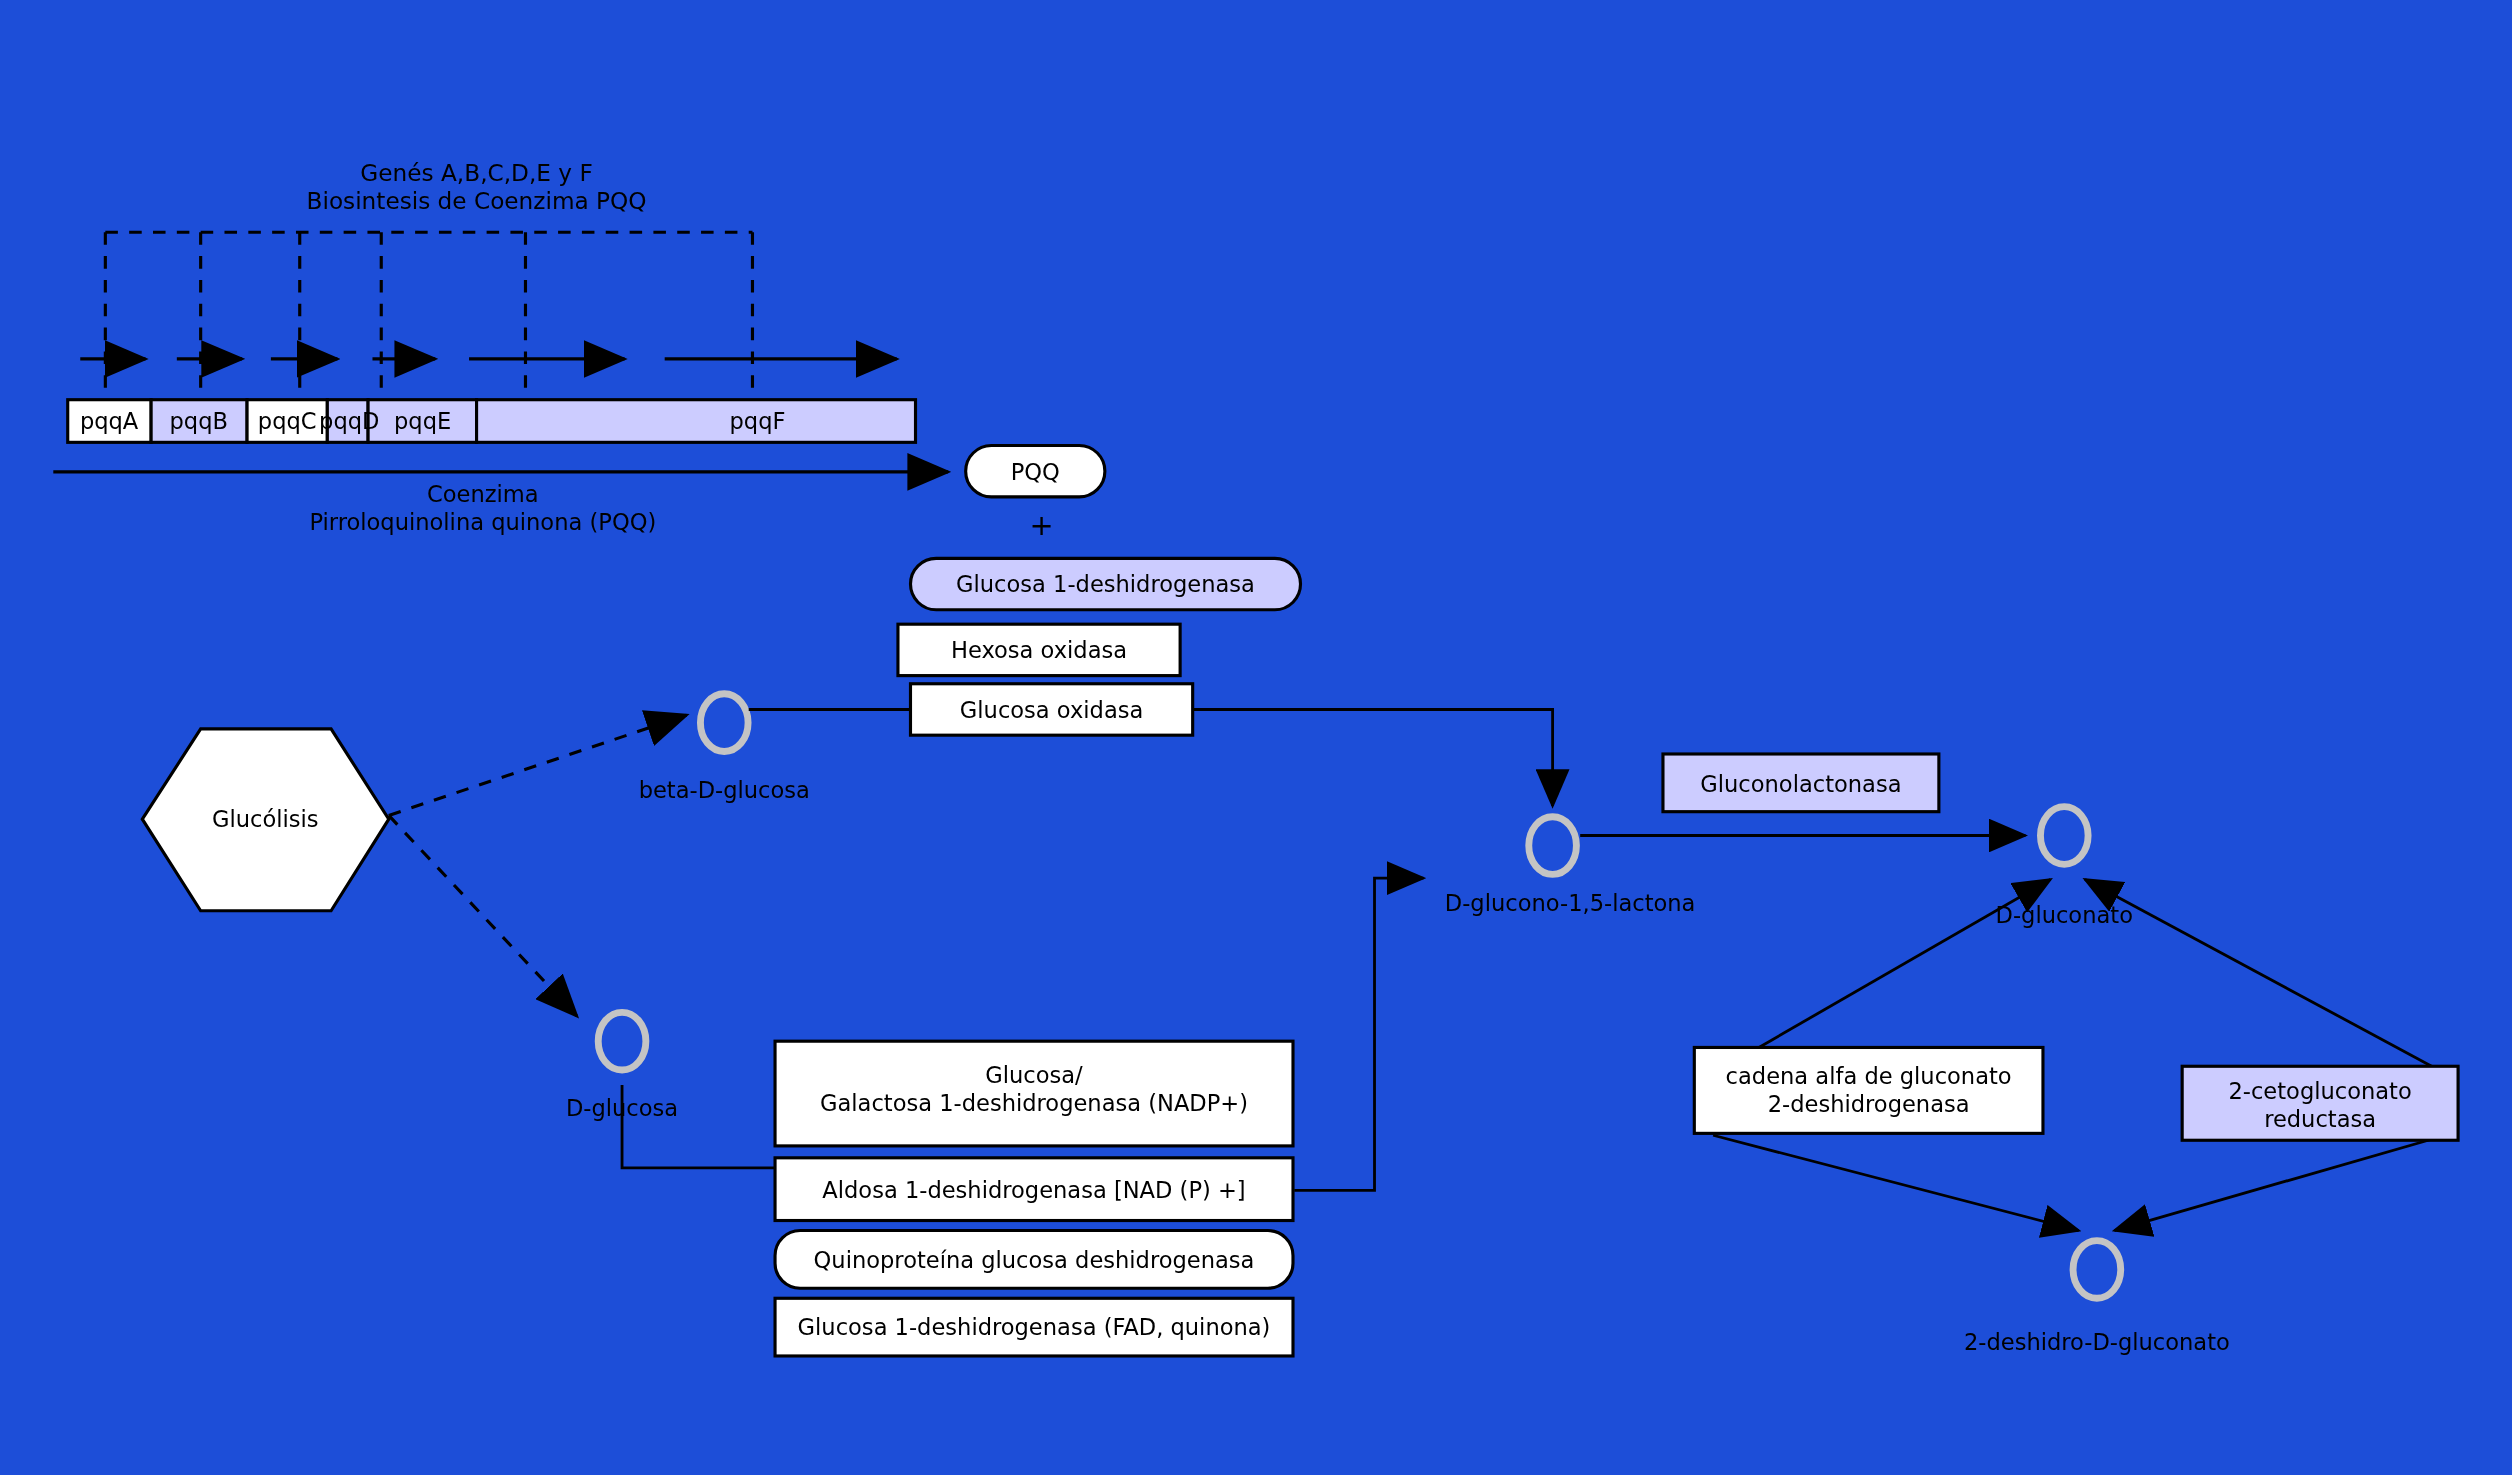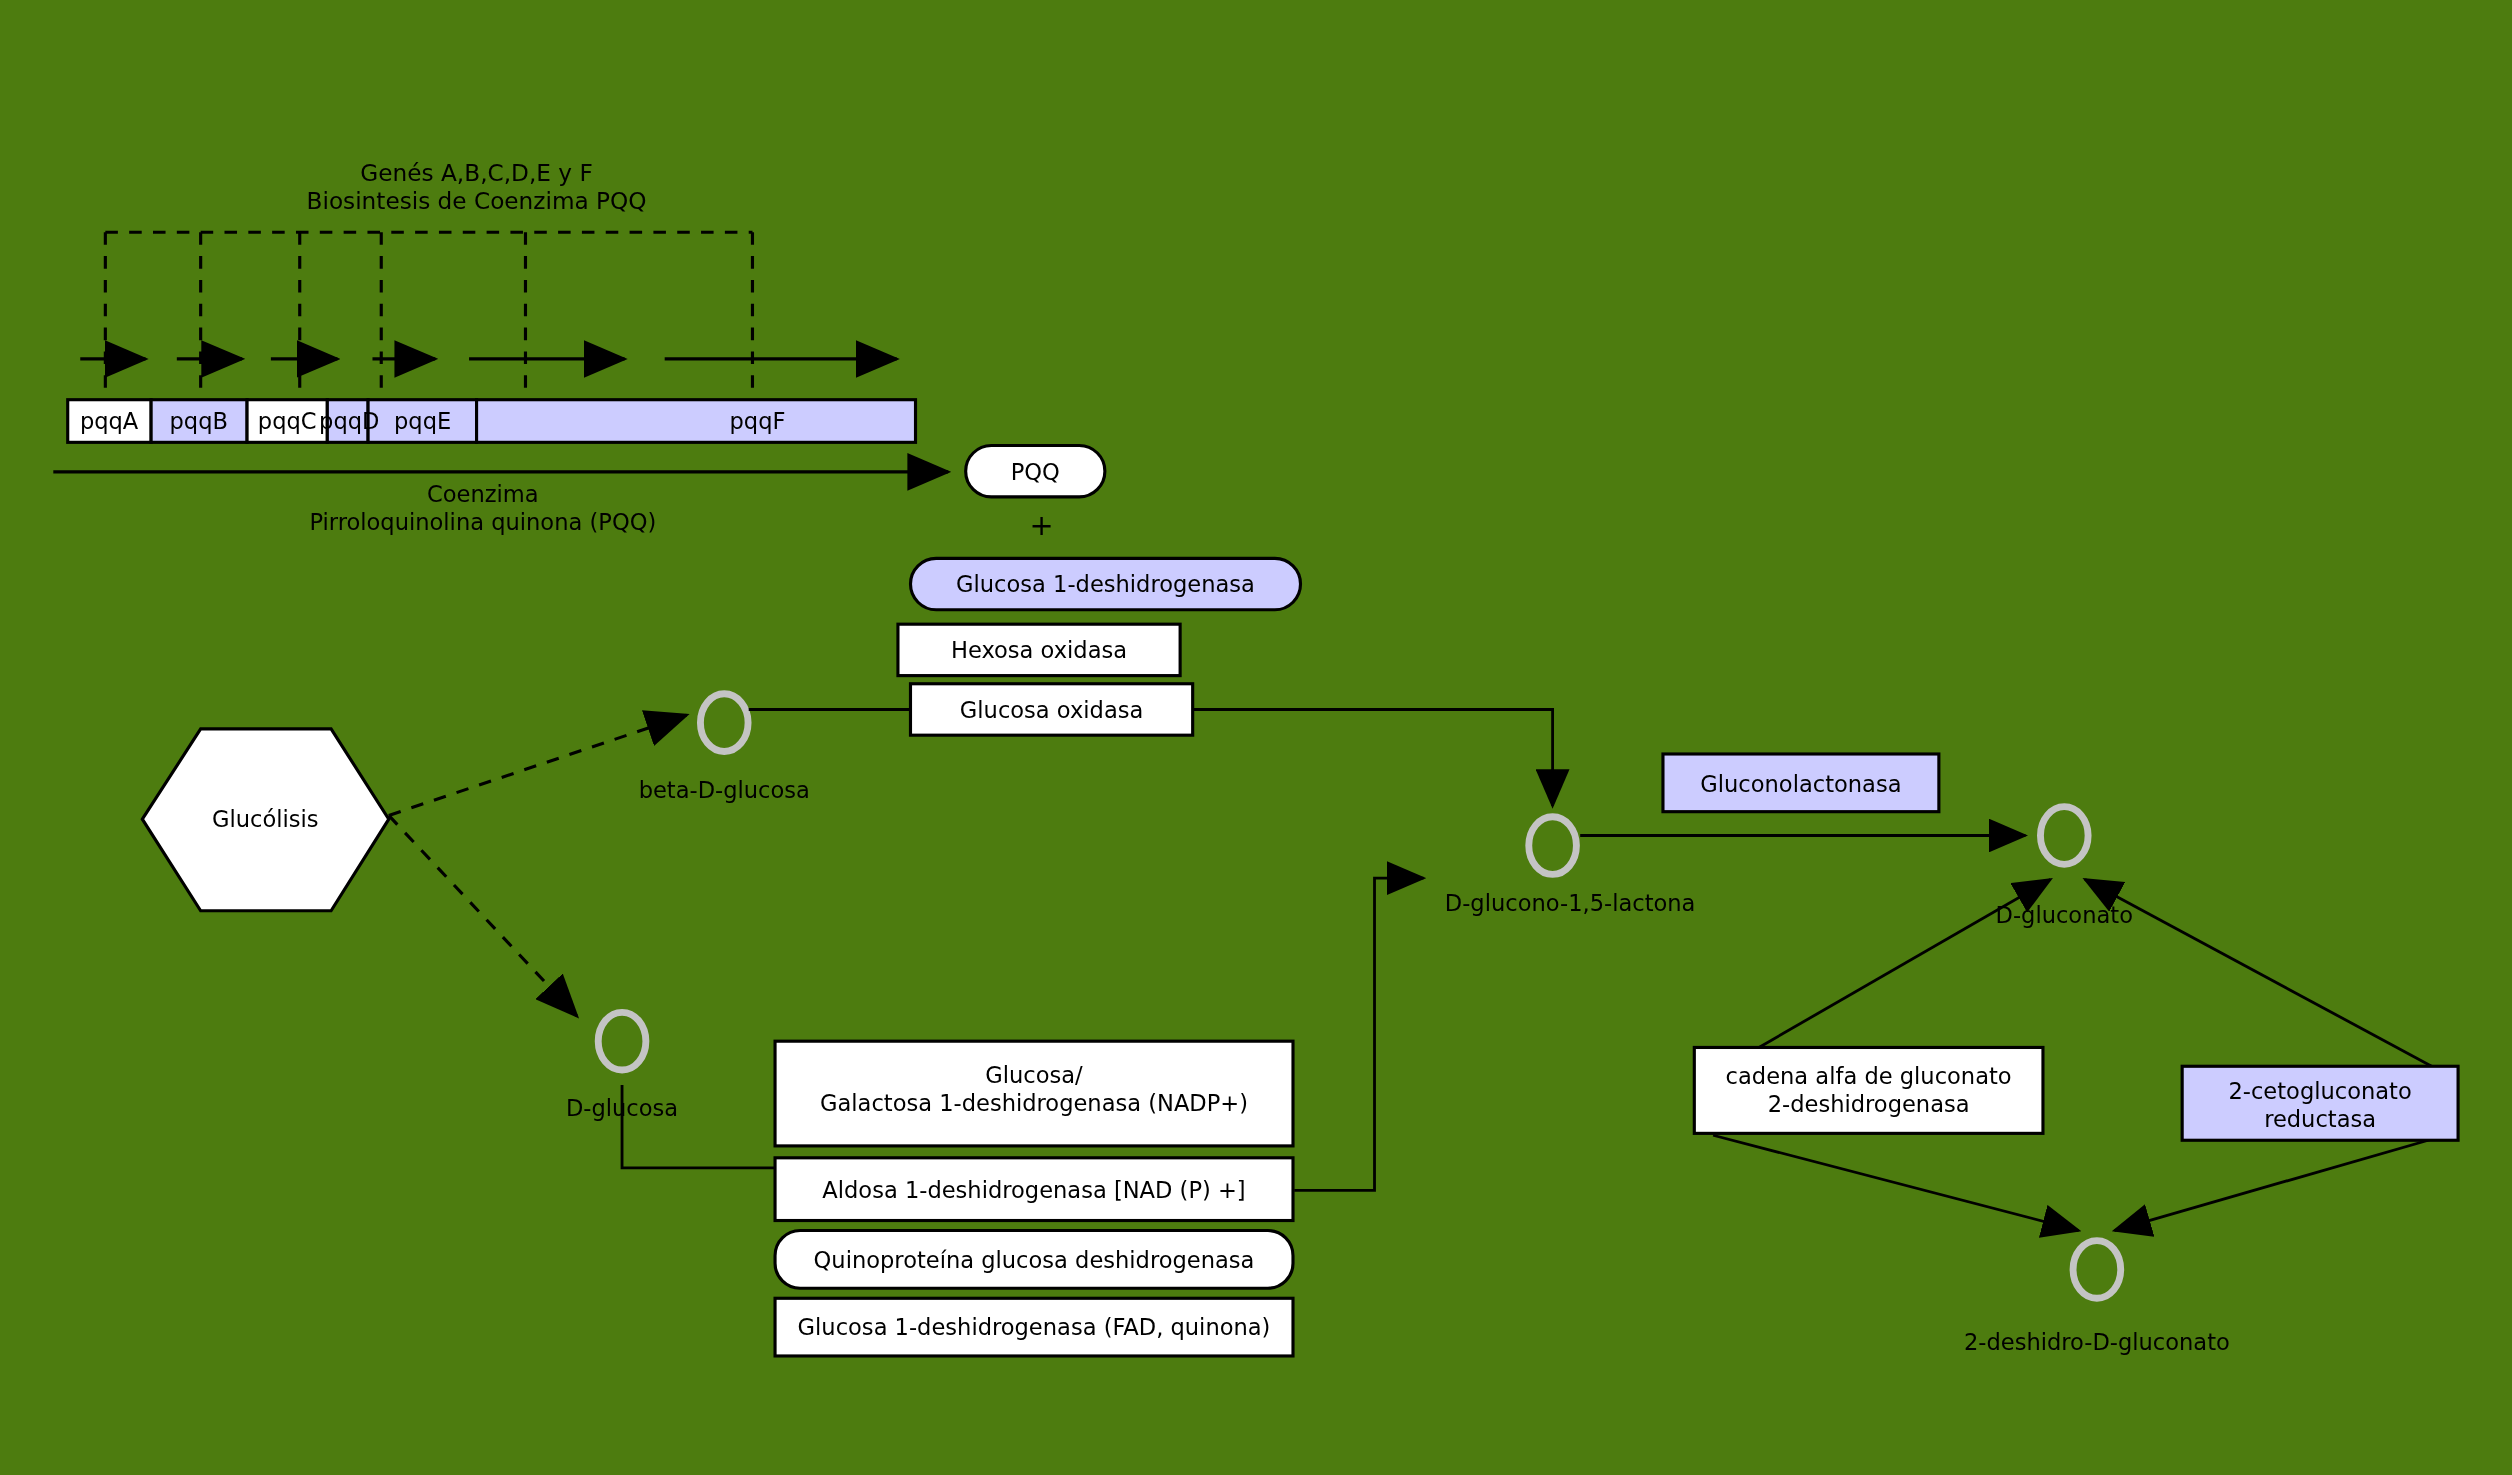--- a/index.html
+++ b/index.html
@@ -1,18 +1,18 @@
 <!DOCTYPE html>
 <html style="font-size:10px"><head>
 <meta charset="utf-8">
 <style>
   html,body{margin:0;padding:0;background:#ffffff;}
   body{width:2512px;height:1476px;overflow:hidden;
        font-family:"DejaVu Sans","Liberation Sans",sans-serif;}
-  #canvas{position:relative;width:2512px;height:1476px;background:#4d7c0f;}
+  #canvas{position:relative;width:2512px;height:1476px;background:#1d4ed8;}
   svg.layer{position:absolute;left:0;top:0;width:2512px;height:1476px;}
   .txt{font-family:"DejaVu Sans","Liberation Sans",sans-serif;fill:#000;}
   .t-title{font-size:37px;}
   .t-gene{font-size:36px;}
   .t-node{font-size:36px;}
   .t-box{font-size:36px;}
   .t-plus{font-size:46px;}
   .stroke{stroke:#000;fill:none;stroke-width:5;}
   .stroke-thin{stroke:#000;fill:none;stroke-width:4.5;}
   .dash{stroke:#000;fill:none;stroke-width:5;stroke-dasharray:20 18;}

